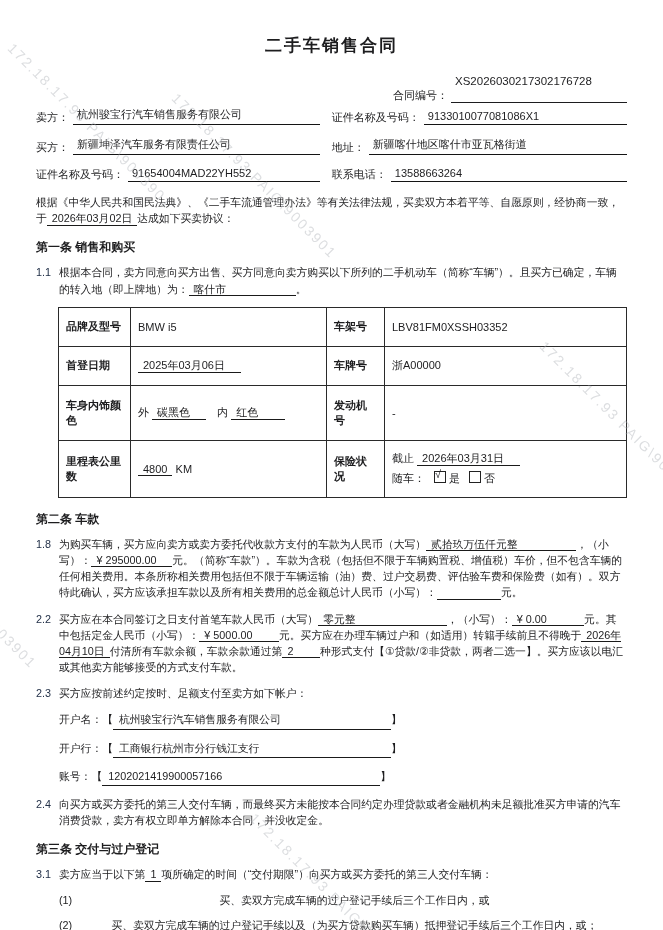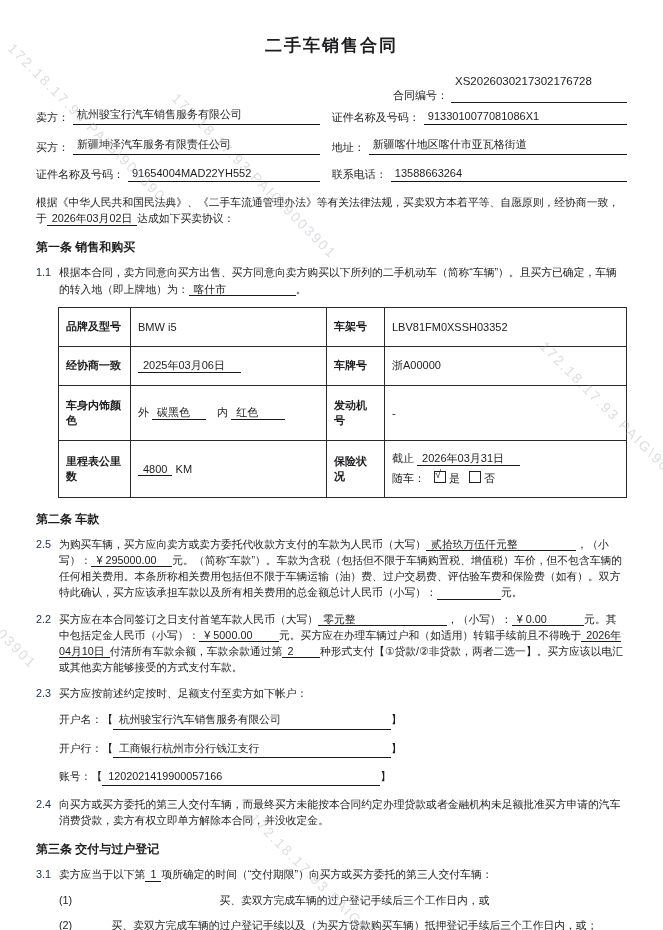--- a/index.html
+++ b/index.html
@@ -145,21 +145,21 @@
         <col>
       </colgroup>
     <tbody>
         <tr>
       <td class="lbl">品牌及型号</td>
       <td class="val"><span>BMW i5</span></td>
       <td class="lbl">车架号</td>
       <td class="val"><span>LBV81FM0XSSH03352</span></td>
     </tr>
     <tr>
-      <td class="lbl">经协商一致</td>
+      <td class="lbl">首登日期</td>
       <td class="val"><span class="u">2025年03月06日　</span></td>
       <td class="lbl">车牌号</td>
       <td class="val"><span>浙A00000</span></td>
     </tr>
     <tr>
       <td class="lbl">车身内饰颜色</td>
       <td class="val"><span>外 </span><span class="u">碳黑色　</span><span>　内 </span><span class="u">红色　　</span></td>
       <td class="lbl">发动机号</td>
       <td class="val"><span>-</span></td>
     </tr>
@@ -173,21 +173,21 @@
           <span>随车：</span><span class="cb"><i>√</i></span><span>是</span><span class="cb"></span><span>否</span>
         </div>
       </td>
     </tr>
   </tbody>
     </table>
 
   <h2 class="sect">第二条 车款</h2>
 
   <div class="clause">
-    <span class="cnum">2.5</span>
+    <span class="cnum">1.8</span>
     <div class="ctext"><span>为购买车辆，买方应向卖方或卖方委托代收款方支付的车款为人民币（大写）</span><span class="u">贰拾玖万伍仟元整　　　　　</span><span>，（小写）：</span><span class="u">¥ 295000.00　</span><span>元。（简称“车款”）。车款为含税（包括但不限于车辆购置税、增值税）车价，但不包含车辆的任何相关费用。本条所称相关费用包括但不限于车辆运输（油）费、过户交易费、评估验车费和保险费（如有）。双方特此确认，买方应该承担车款以及所有相关费用的总金额总计人民币（小写）：</span><span class="u">　　　　　</span><span>元。</span></div>
   </div>
 
   <div class="clause">
     <span class="cnum">2.2</span>
     <div class="ctext"><span>买方应在本合同签订之日支付首笔车款人民币（大写）</span><span class="u">零元整　　　　　　　　</span><span>，（小写）：</span><span class="u">¥ 0.00　　　</span><span>元。其中包括定金人民币（小写）：</span><span class="u">¥ 5000.00　　</span><span>元。买方应在办理车辆过户和（如适用）转籍手续前且不得晚于</span><span class="u">2026年04月10日</span><span>付清所有车款余额，车款余款通过第</span><span class="u">2　　</span><span>种形式支付【①贷款/②非贷款，两者二选一】。买方应该以电汇或其他卖方能够接受的方式支付车款。</span></div>
   </div>
 
   <div class="clause">
     <span class="cnum">2.3</span>

